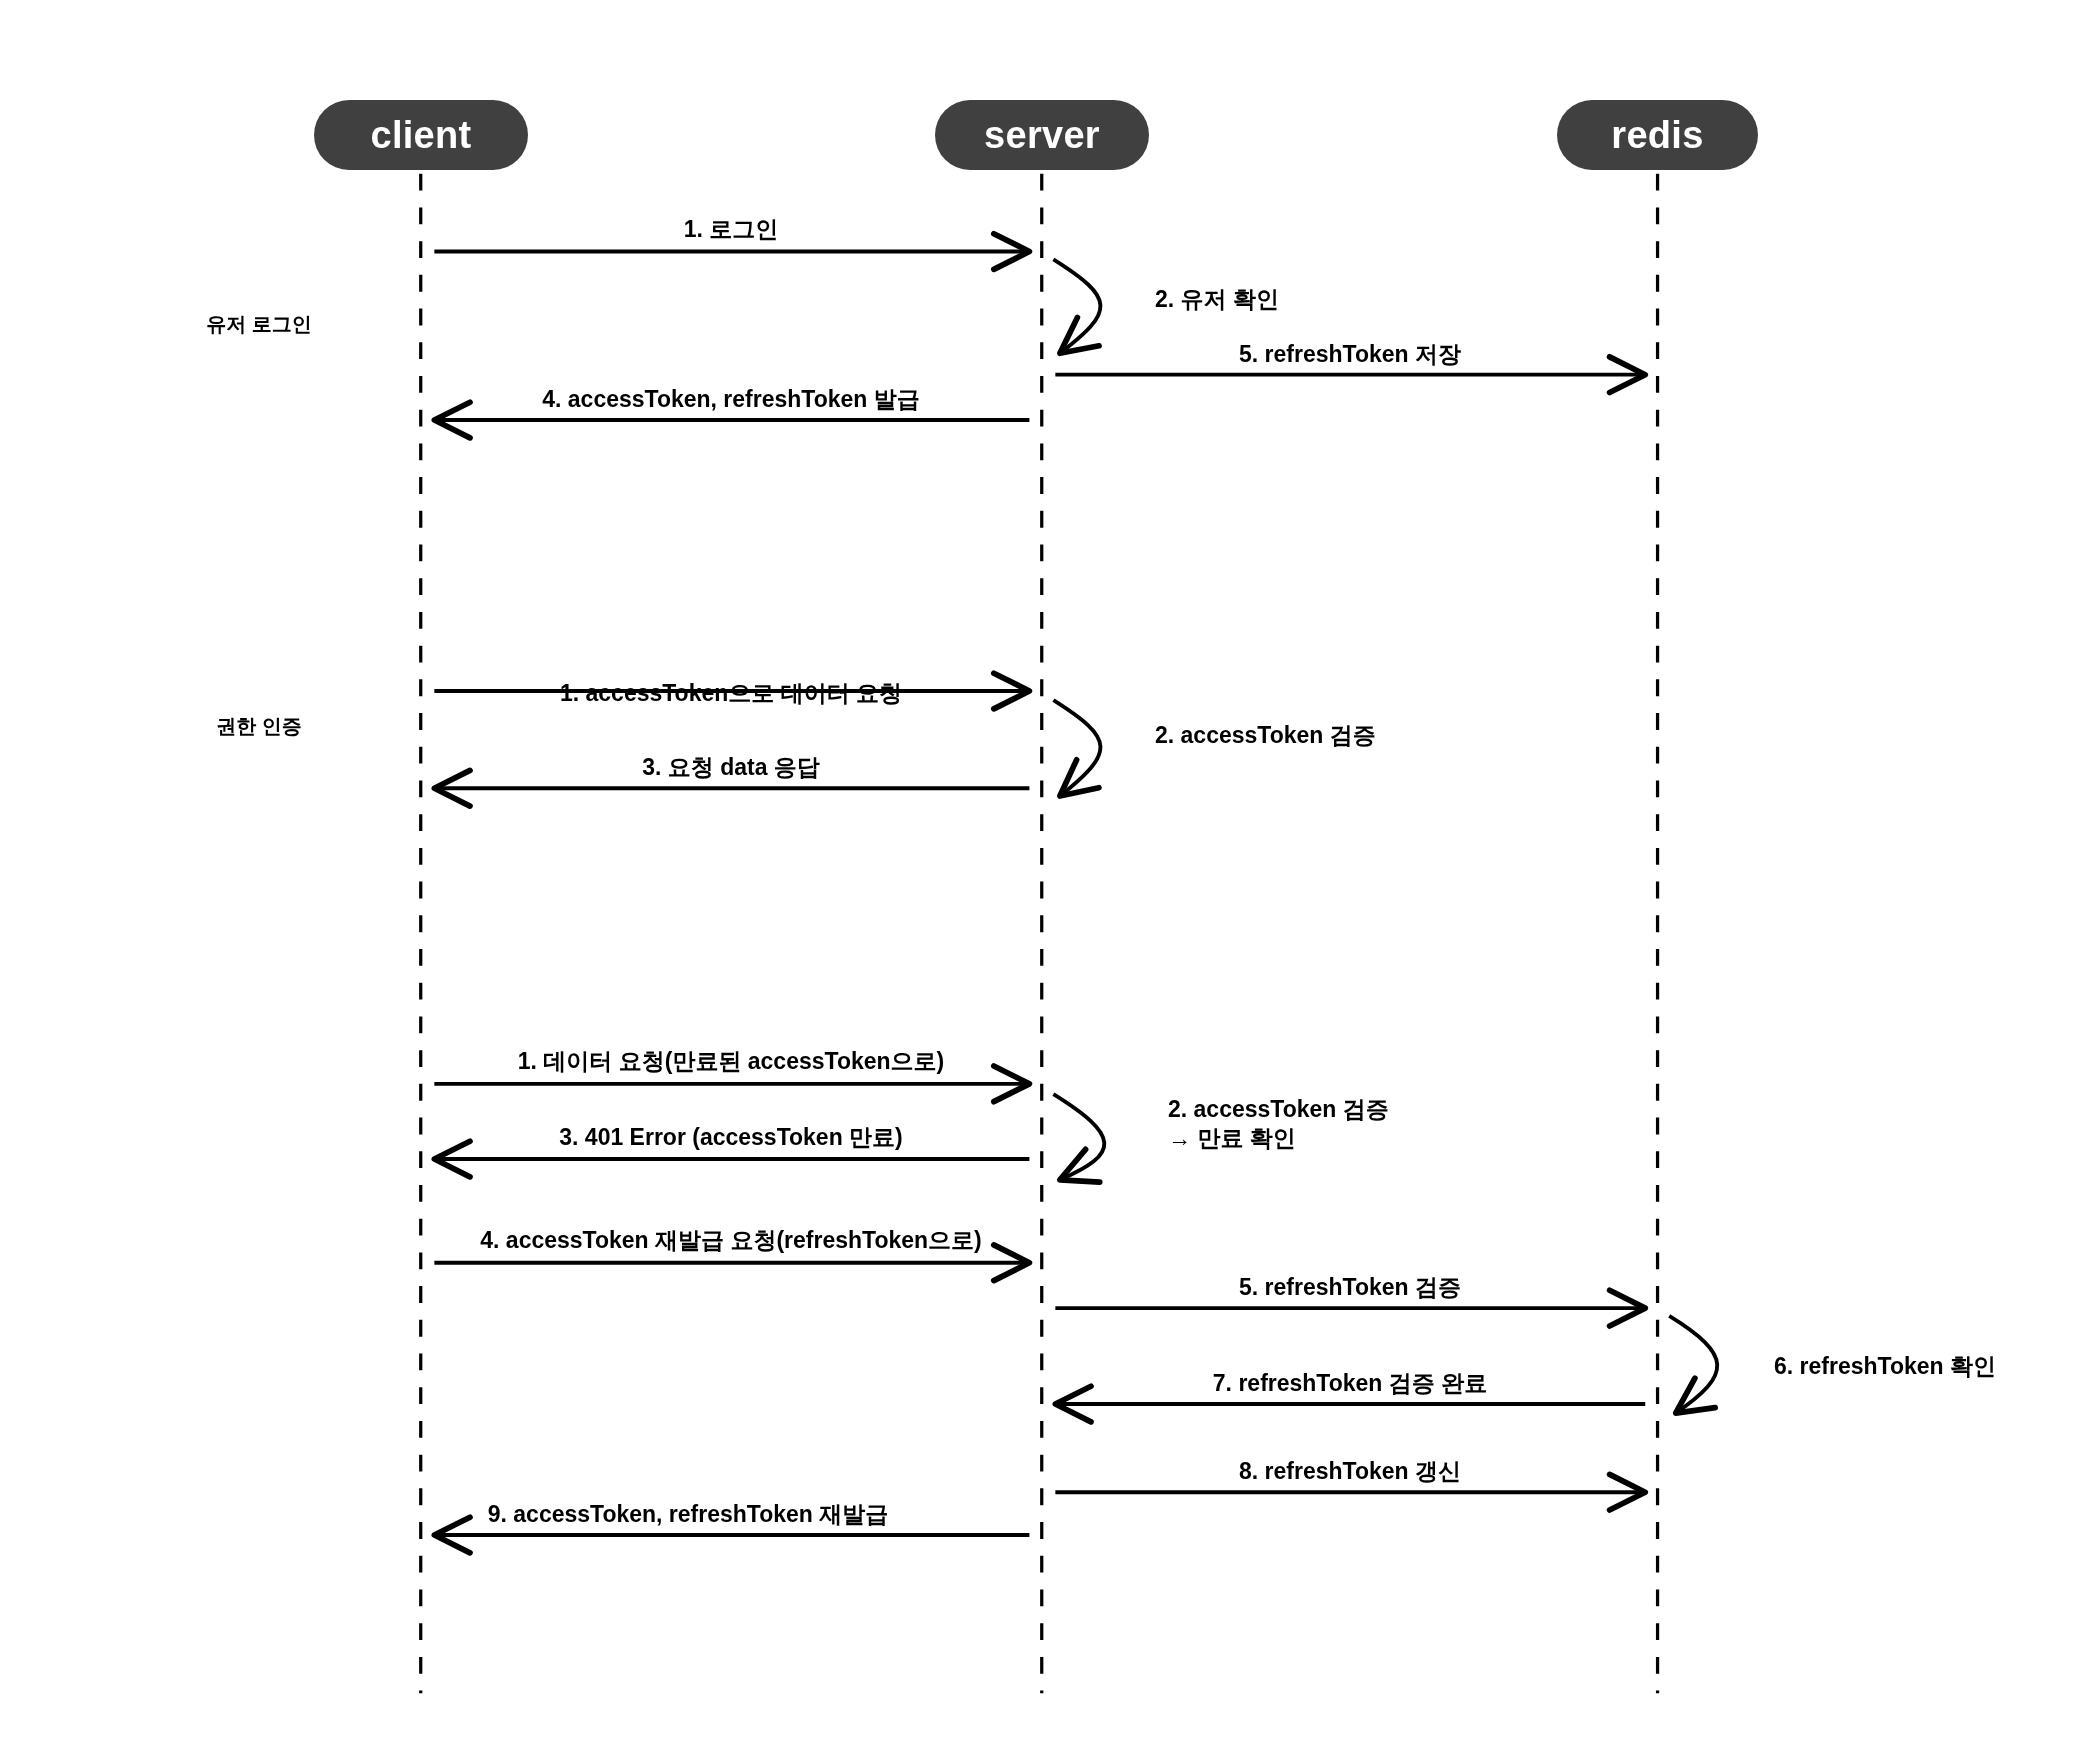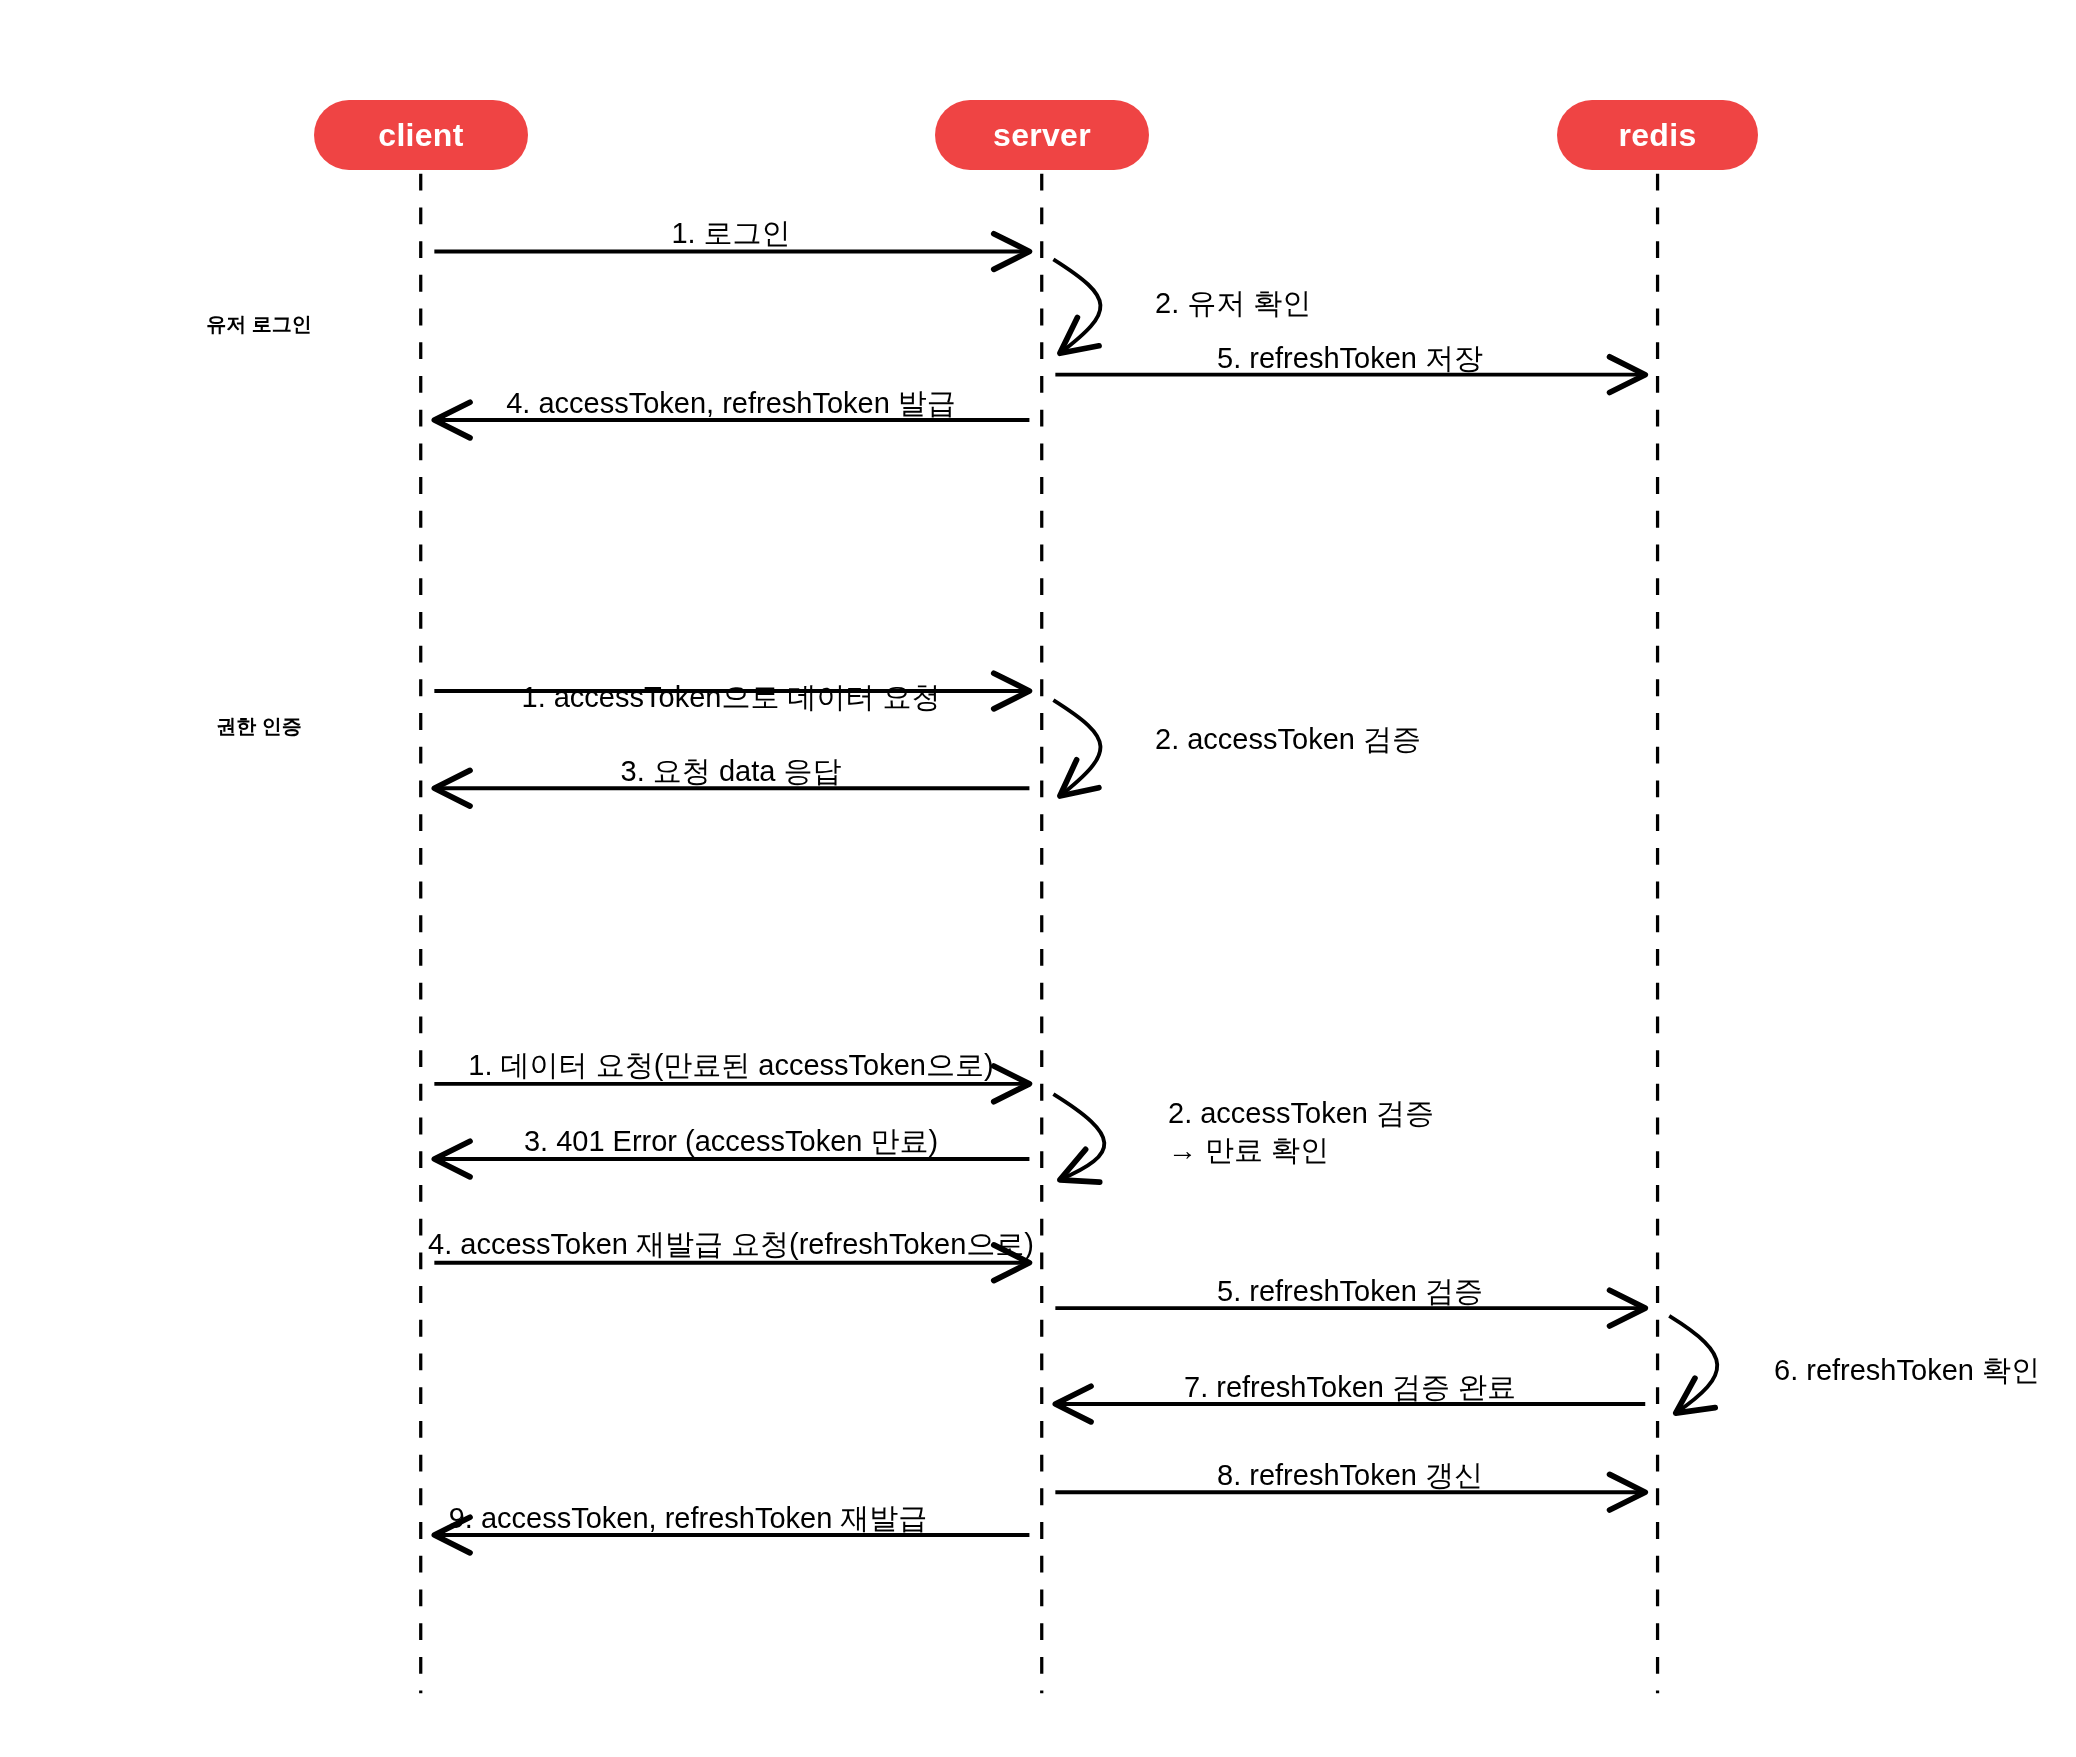--- a/index.html
+++ b/index.html
@@ -1,22 +1,22 @@
 <!DOCTYPE html>
 <html style="font-size:10.4px"><head>
 <meta charset="utf-8">
 <style>
   html,body{margin:0;padding:0;background:#ffffff;}
   body{width:2077px;height:1758px;font-family:"Liberation Sans","DejaVu Sans",sans-serif;}
   #stage{position:relative;width:2077px;height:1758px;overflow:hidden;background:#fff;}
   svg#canvas{position:absolute;left:0;top:0;width:2077px;height:1758px;}
-  .actor-box{position:absolute;background:#ef4444;color:#fff;border-radius:647px;
+  .actor-box{position:absolute;background:#404040;color:#fff;border-radius:647px;
     display:flex;align-items:center;justify-content:center;font-weight:bold;
-    font-size:32px;letter-spacing:0.3px;}
-  .msg-label{position:absolute;color:#000;font-size:29px;font-weight:normal;
+    font-size:38px;letter-spacing:0.3px;}
+  .msg-label{position:absolute;color:#000;font-size:23px;font-weight:bold;
     white-space:nowrap;line-height:1.28;}
   .msg-label.center{transform:translateX(-50%);text-align:center;}
   .msg-label.left{text-align:left;margin-left:31px;}
   .section-label{position:absolute;color:#000;font-size:20px;font-weight:bold;
     text-align:center;transform:translateX(-50%);line-height:1.3;white-space:pre-line;}
 </style>
 </head>
 <body>
 
 <div id="stage">

